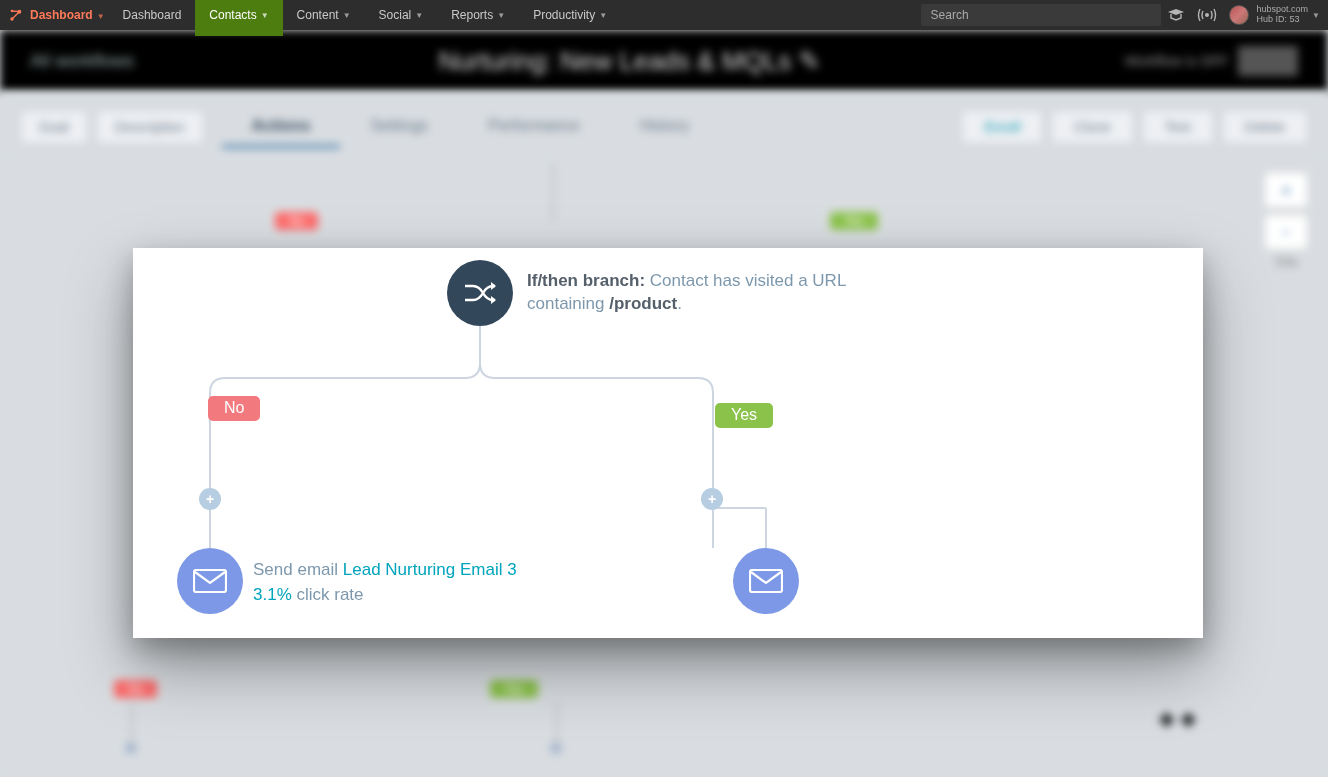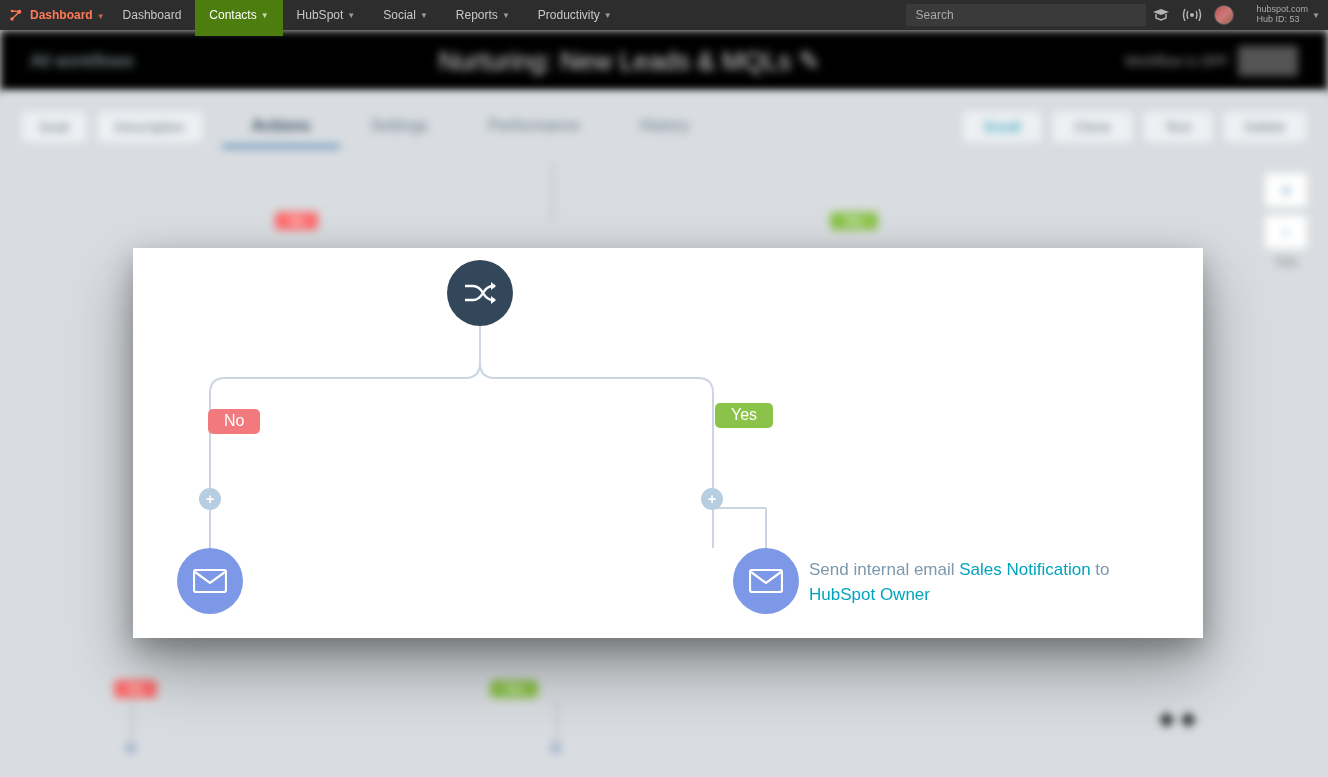--- a/index.html
+++ b/index.html
@@ -25,21 +25,21 @@
   .topnav .sprocket{width:16px;height:16px;margin-right:6px;}
   .topnav .brand{color:#ff7a59;font-weight:600;margin-right:4px;}
   .topnav .navitem{padding:0 14px;height:42px;display:flex;align-items:center;cursor:pointer;color:#c9c9c9;}
   .topnav .navitem.selected{background:#4d7c0f;color:#fff;}
   .topnav .caret{margin-left:4px;font-size:8px;opacity:.7;}
   .topnav .spacer{flex:1;}
   .topnav .search{background:#3a3a3a;border:none;border-radius:2px;height:22px;width:240px;padding:0 10px;color:#86efac;font-size:12px;}
   .topnav .search::placeholder{color:#aaa;}
   .topnav .ricon{margin:0 6px;display:flex;align-items:center;opacity:.85;}
   .topnav .avatar{width:20px;height:20px;border-radius:50%;background:linear-gradient(135deg,#b55 0%,#c77 50%,#965 100%);margin:0 6px;border:1px solid #555;}
-  .topnav .hubinfo{line-height:1.1;font-size:9px;color:#aaa;margin-left:17px;}
+  .topnav .hubinfo{line-height:1.1;font-size:9px;color:#aaa;margin-left:2px;}
   
   
   .pageheader{height:62px;background:#000;display:flex;align-items:center;color:#ccc;padding:0 30px;filter:blur(4px);z-index:1;position:relative;}
   .pageheader .bcrumb{font-size:18px;color:#9aa;}
   .pageheader .title{flex:1;text-align:center;font-size:26px;color:#ddd;}
   .pageheader .wfoff{font-size:14px;color:#999;}
   .pageheader .toggle{width:60px;height:30px;background:#555;border-radius:2px;margin-left:10px;}
   
   .toolbar{height:70px;background:var(--page-grey);display:flex;align-items:center;padding:0 20px;filter:blur(4px);z-index:1;position:relative;}
   .toolbar .btn{background:#eef0f3;border:1px solid #c3c9d0;border-radius:3px;padding:8px 18px;font-size:14px;color:#678;margin-right:8px;}
@@ -69,21 +69,21 @@
   
   .circle{position:absolute;border-radius:50%;display:flex;align-items:center;justify-content:center;color:#fff;}
   .branch-circle{left:314px;top:12px;width:66px;height:66px;background:var(--branch-navy);}
   .email-circle-l{left:44px;top:300px;width:66px;height:66px;background:var(--email-purple);}
   .email-circle-r{left:600px;top:300px;width:66px;height:66px;background:var(--email-purple);}
   .plus{position:absolute;width:22px;height:22px;border-radius:50%;background:#b7cde1;color:#fff;display:flex;align-items:center;justify-content:center;font-size:14px;font-weight:700;}
   .plus.l{left:66px;top:240px;}
   .plus.r{left:568px;top:240px;}
   
   .pill{position:absolute;padding:3px 16px 4px;border-radius:5px;color:#fff;font-size:16px;font-weight:500;}
-  .pill.no{left:75px;top:161px;background:#f2797d;}
+  .pill.no{left:75px;top:148px;background:#f2797d;}
   .pill.yes{left:582px;top:155px;background:#8bc34a;}
   
   .branch-text{position:absolute;left:394px;top:22px;width:340px;font-size:17px;color:#7d98ad;line-height:1.35;}
   .branch-text b{color:#55606b;font-weight:700;}
   
   .email-text{position:absolute;font-size:17px;color:#7d98ad;line-height:1.45;}
   .email-text .link{color:var(--hs-teal);font-weight:500;}
   .email-text-l{left:120px;top:310px;width:320px;}
   .email-text-r{left:676px;top:310px;width:370px;}
   
@@ -100,21 +100,21 @@
       <circle cx="6" cy="6" r="2" fill="#ff7a59"></circle>
       <path d="M6 6 L17 7 M17 7 L6 18" stroke="#ff7a59" stroke-width="2"></path>
     </svg>
   <span class="brand"><span>Dashboard</span><span class="caret">▼</span></span>
   <span class="navitem">Dashboard</span>
   <span class="navitem selected">
       <span>Contacts</span>
       <span class="caret">▼</span>
     </span>
   <span class="navitem">
-      <span>HubSpot</span>
+      <span>Content</span>
       <span class="caret">▼</span>
     </span>
   <span class="navitem">
       <span>Social</span>
       <span class="caret">▼</span>
     </span>
   <span class="navitem">
       <span>Reports</span>
       <span class="caret">▼</span>
     </span>
@@ -192,36 +192,41 @@
     <path d="M580 260 V300 M633 300 V260" stroke="#cdd6e0" stroke-width="2" fill="none"></path>
     <path d="M580 260 H633" stroke="#cdd6e0" stroke-width="2" fill="none"></path>
   </svg>
 
   <div class="circle branch-circle">
     <svg class="shuffleicon" viewBox="0 0 34 30">
       <path d="M2 8 H10 Q16 8 20 15 Q24 22 30 22 H32 M2 22 H10 Q16 22 20 15 Q24 8 30 8 H32" stroke="#fff" stroke-width="2.5" fill="none"></path>
       <path d="M28 4 L33 8 L28 12 Z M28 18 L33 22 L28 26 Z" fill="#fff"></path>
     </svg>
   </div>
+  <div class="branch-text">
+    <b>If/then branch:</b>
+    <span>Contact has visited a URL containing </span><b>/product</b>.
+  </div>
 
   <div class="pill no">No</div>
   <div class="pill yes">Yes</div>
 
   <div class="plus l">+</div>
   <div class="plus r">+</div>
 
   <div class="circle email-circle-l">
     <svg class="mailicon" viewBox="0 0 34 24">
         <rect x="1" y="1" width="32" height="22" rx="2" fill="none" stroke="#fff" stroke-width="2.2"></rect>
         <path d="M2 3 L17 14 L32 3" stroke="#fff" stroke-width="2.2" fill="none"></path>
       </svg>
   </div>
+  <div class="email-text email-text-l">
+    <span>Send email </span><span class="link">Lead Nurturing Email 3</span><br>
+    <span class="link">3.1%</span><span> click rate</span>
+  </div>
 
   <div class="circle email-circle-r">
     <svg class="mailicon" viewBox="0 0 34 24">
         <rect x="1" y="1" width="32" height="22" rx="2" fill="none" stroke="#fff" stroke-width="2.2"></rect>
         <path d="M2 3 L17 14 L32 3" stroke="#fff" stroke-width="2.2" fill="none"></path>
       </svg>
   </div>
-  <div class="email-text email-text-r">
-    <span>Send internal email </span><span class="link">Sales Notification</span><span> to </span><span class="link">HubSpot Owner</span>
-  </div>
 </div>
 
 </body></html>

